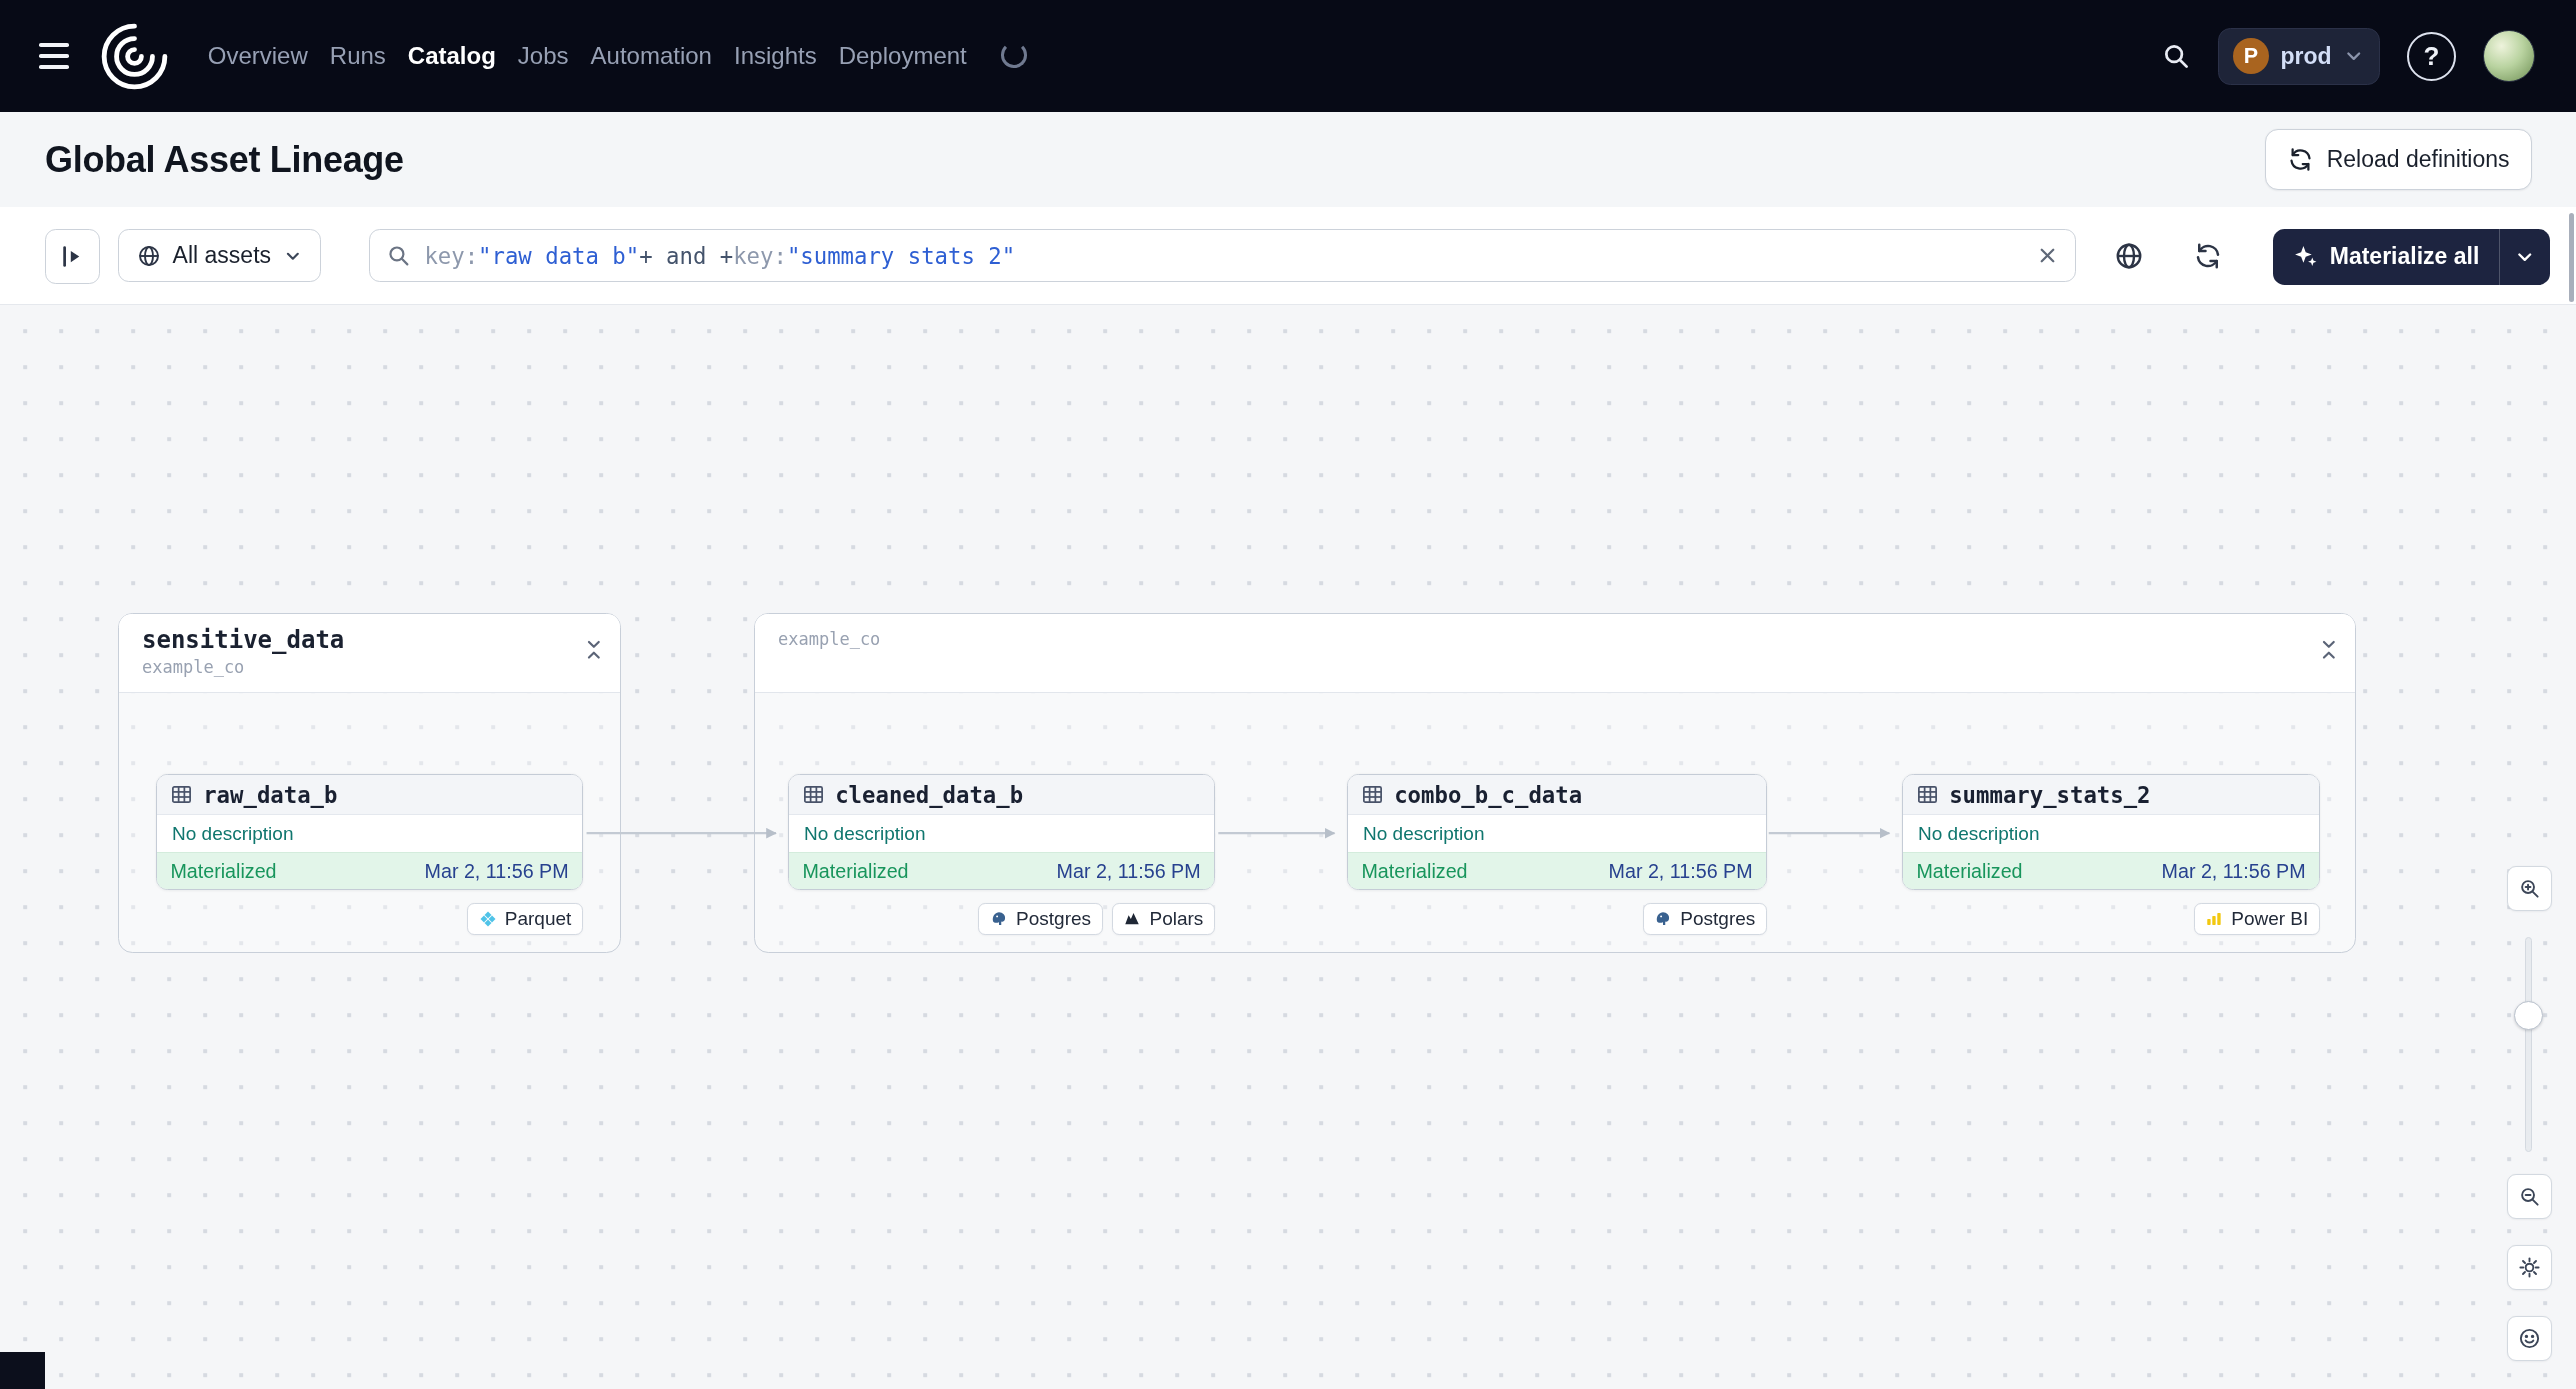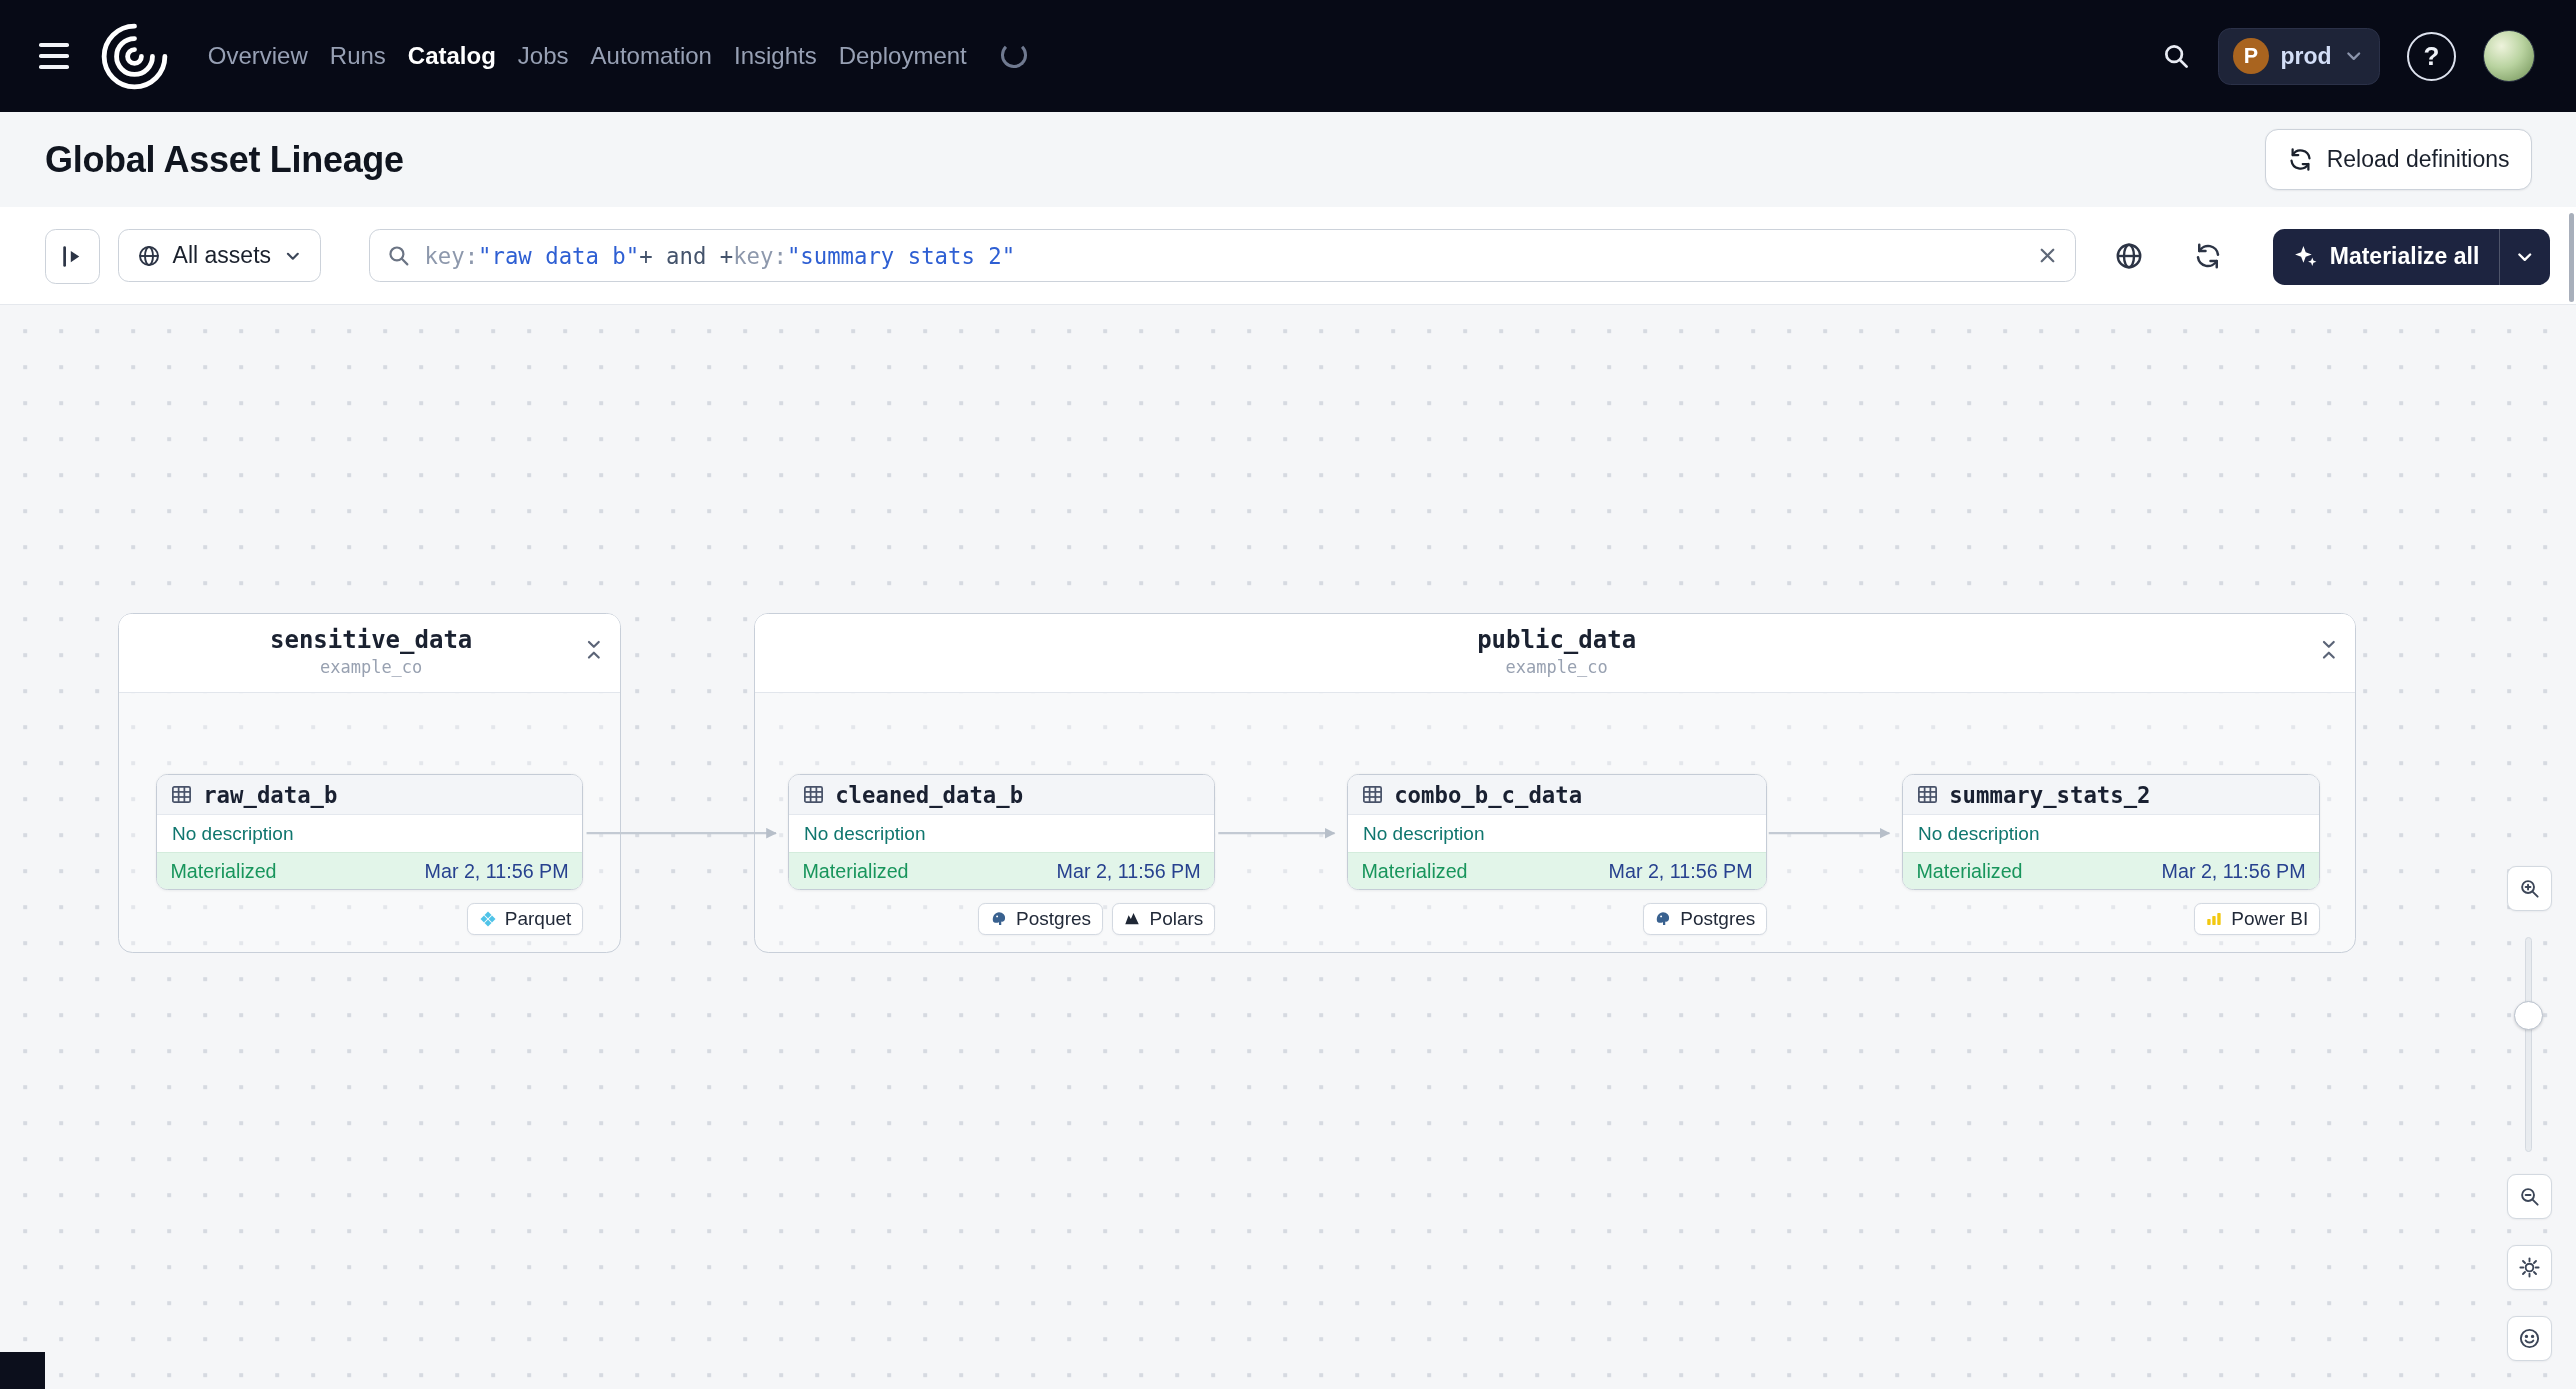--- a/index.html
+++ b/index.html
@@ -60,21 +60,21 @@
   .mat-caret{width:50px;border-left:0.9px solid rgba(255,255,255,.22);display:flex;align-items:center;justify-content:center;}
 
   
   .canvas{position:absolute;top:306px;left:0;width:2576px;height:1083px;background-color:#f5f6f8;
           background-image:radial-gradient(circle,#d6dae1 2.1px,transparent 2.4px);
           background-size:36px 36px;background-position:7.2px 7.2px;overflow:hidden;}
   .group{position:absolute;border:1.3px solid #c8cfd9;border-radius:14.3px;background:rgba(255,255,255,.35);box-sizing:border-box;}
   .g1{left:118px;top:307px;width:503px;height:340px;}
   .g2{left:754px;top:307px;width:1602px;height:340px;}
   .group-header{height:79px;background:#fff;border-bottom:0.9px solid #e2e6ec;border-radius:12.5px 12.5px 0 0;
-                padding:11.6px 19.7px 0 23px;box-sizing:border-box;position:relative;text-align:center;}
+                padding:11.6px 19.7px 0 23px;box-sizing:border-box;position:relative;}
   .group-name{font-family:"DejaVu Sans Mono",monospace;font-size:24px;font-weight:700;color:#1a2130;}
   .group-loc{font-family:"DejaVu Sans Mono",monospace;font-size:17px;color:#98a1b1;margin-top:3.6px;}
   .collapse-btn{position:absolute;right:16px;top:25px;color:#5b6477;cursor:pointer;}
 
   .edges{position:absolute;left:0;top:0;}
 
   .node{position:absolute;top:468px;background:#fff;border:1.3px solid #c5ccd6;border-radius:11.6px;
         box-shadow:0 0.9px 2.7px rgba(20,28,40,.06);box-sizing:border-box;cursor:pointer;}
   .n1{left:156px;width:427px;} .n2{left:788px;width:427px;} .n3{left:1347px;width:420px;} .n4{left:1902px;width:418px;}
   .node-name-row{height:39px;display:flex;align-items:center;gap:10.7px;padding:0 12.5px;background:#f3f5f8;
@@ -239,21 +239,20 @@
           <svg width="19.7" height="21.5" viewBox="0 0 20 22" fill="none" stroke="currentColor" stroke-width="2.2" stroke-linecap="round" stroke-linejoin="round">
             <polyline points="5,3 10,8 15,3"></polyline>
               <polyline points="5,19 10,14 15,19"></polyline>
           </svg>
         </div>
       </div>
     </div>
 
     <div class="group g2">
       <div class="group-header">
-        <div class="group-name">public_data</div>
         <div class="group-loc">example_co</div>
         <div class="collapse-btn">
           <svg width="19.7" height="21.5" viewBox="0 0 20 22" fill="none" stroke="currentColor" stroke-width="2.2" stroke-linecap="round" stroke-linejoin="round">
             <polyline points="5,3 10,8 15,3"></polyline>
               <polyline points="5,19 10,14 15,19"></polyline>
           </svg>
         </div>
       </div>
     </div>
 

